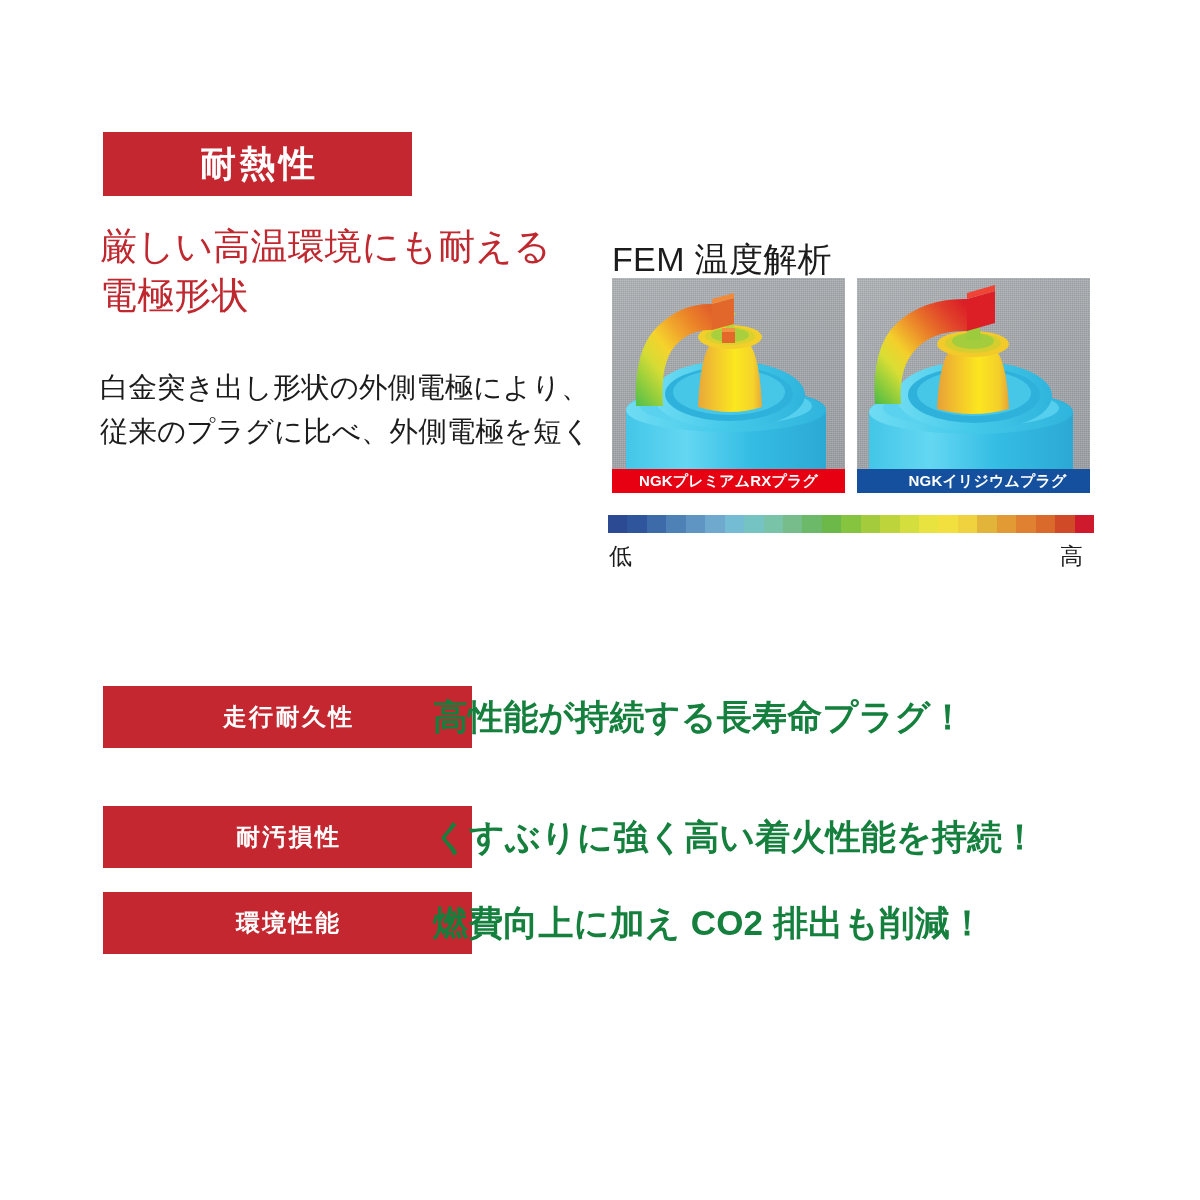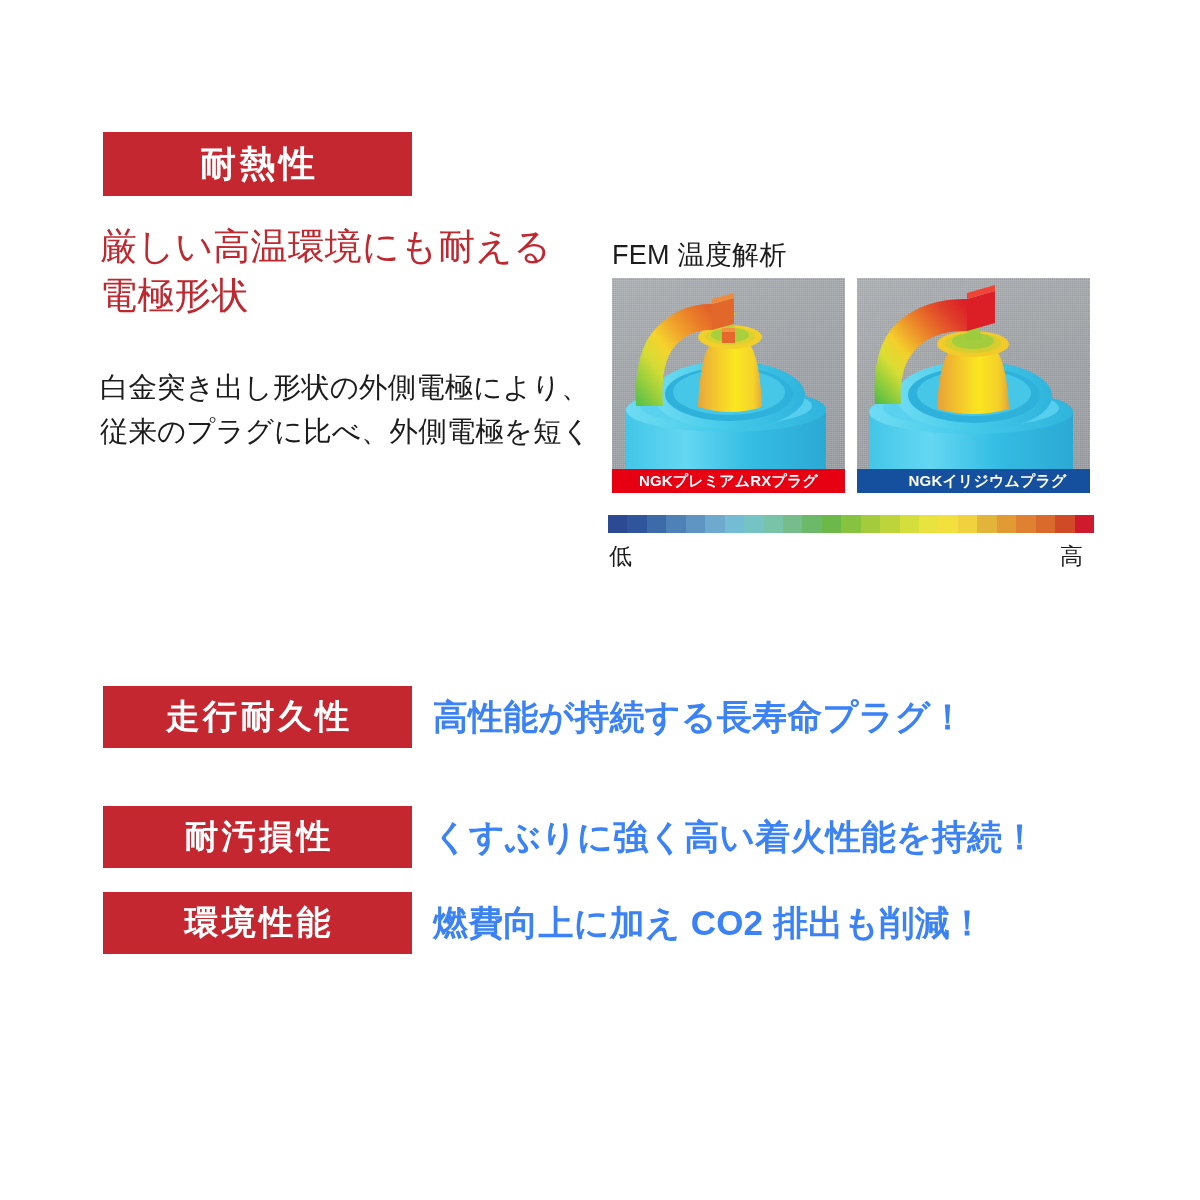--- a/index.html
+++ b/index.html
@@ -71,21 +71,21 @@
     line-height: 1.54;
     letter-spacing: 0.002em;
   }
   #body-copy .bc-line { display: block; white-space: nowrap; }
 
   
   #fem-title {
     position: absolute;
     left: 612px;
     top: 201px;
-    font-size: 27px;
+    font-size: 34px;
     color: #1c1c1c;
     font-weight: 400;
     letter-spacing: 0.01em;
     white-space: nowrap;
   }
 
   .fem-figure {
     position: absolute;
     top: 242px;
     width: 233px;
@@ -157,42 +157,42 @@
     height: 62px;
   }
   #feature-row-0 { top: 650px; }
   #feature-row-1 { top: 770px; }
   #feature-row-2 { top: 856px; }
 
   .feature-badge {
     position: absolute;
     left: 0;
     top: 0;
-    width: 309px;
+    width: 369px;
     height: 62px;
     background: #c4272f;
     color: #ffffff;
     display: flex;
     align-items: center;
     justify-content: center;
-    font-size: 34px;
+    font-size: 24px;
     font-weight: 700;
     letter-spacing: 0.10em;
     box-sizing: border-box;
     padding-left: 0.10em;
   }
 
   .feature-text {
     position: absolute;
     left: 330px;
     top: 0;
     height: 62px;
     display: flex;
     align-items: center;
-    color: #3b82f6;
+    color: #15803d;
     font-size: 35px;
     font-weight: 700;
     letter-spacing: 0.005em;
     white-space: nowrap;
   }
 </style>
 </head>
 <body>
 
 <div class="page">

